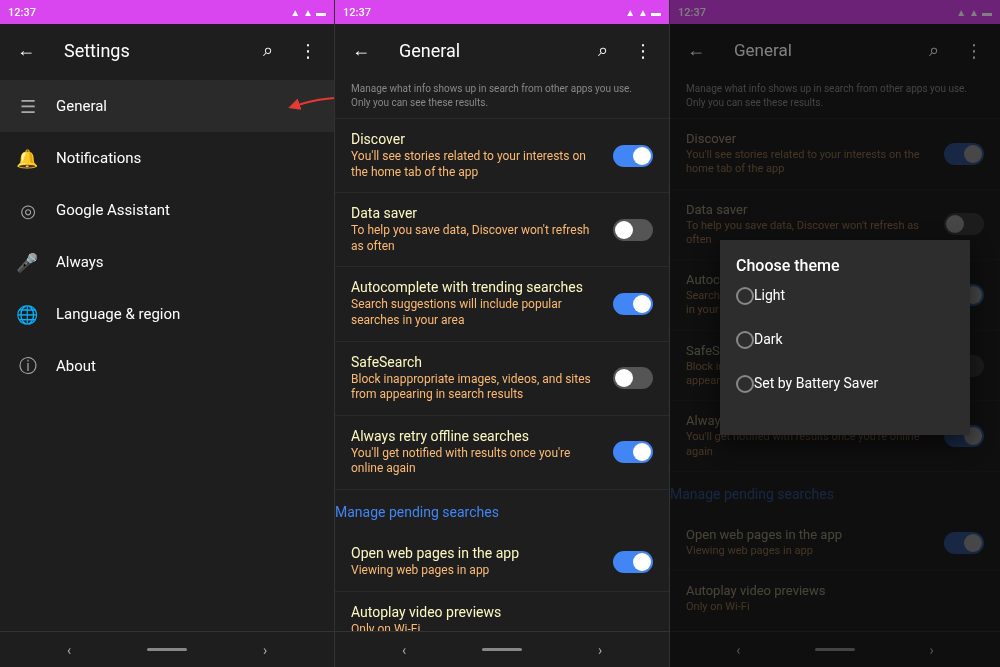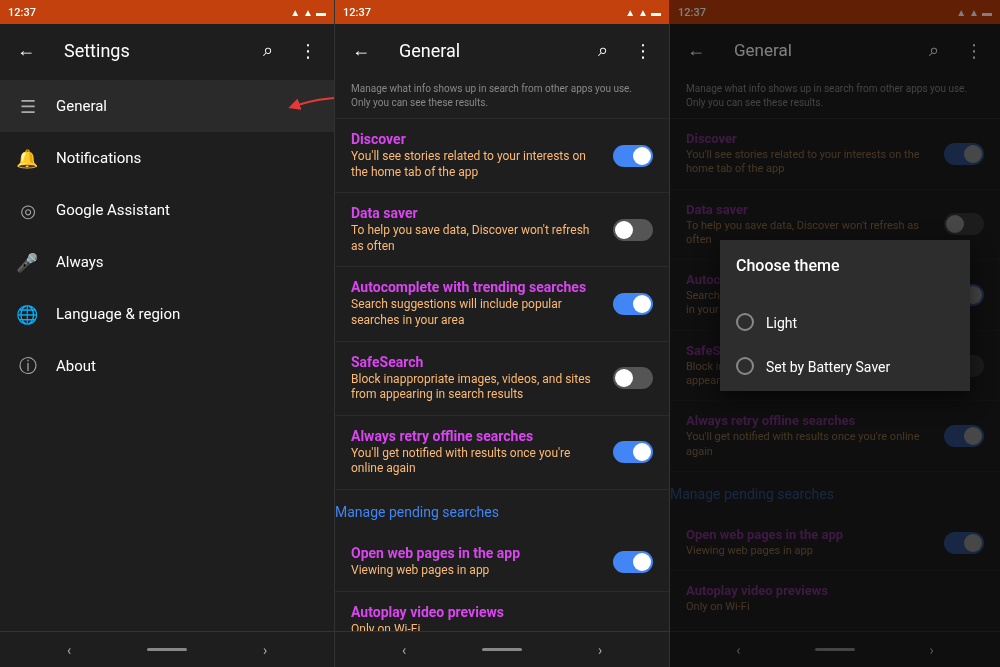--- a/index.html
+++ b/index.html
@@ -38,21 +38,21 @@
       height: 667px;
       background: #1e1e1e;
       display: flex;
       flex-direction: column;
       position: relative;
     }
 
     
     .status-bar {
       height: 24px;
-      background: #c2410c;
+      background: #d946ef;
       display: flex;
       align-items: center;
       justify-content: space-between;
       padding: 2px 8px;
       font-size: 11px;
       color: #fff;
       flex-shrink: 0;
     }
 
     .status-left {
@@ -169,23 +169,23 @@
       cursor: pointer;
       min-height: 52px;
       border-bottom: 1px solid #2a2a2a;
     }
 
     .settings-item-content {
       flex: 1;
     }
 
     .settings-item-title {
-      color: #d946ef;
+      color: #fef9c3;
       font-size: 14px;
-      font-weight: 700;
+      font-weight: 400;
       margin-bottom: 2px;
     }
 
     .settings-item-subtitle {
       color: #fdba74;
       font-size: 12px;
       line-height: 1.3;
     }
 
     .settings-item-control {
@@ -298,24 +298,23 @@
     .dialog-title {
       color: #fff;
       font-size: 16px;
       font-weight: 500;
       padding: 0 16px 12px 16px;
     }
 
     .dialog-option {
       height: 44px;
       display: flex;
-      align-items: flex-end;
+      align-items: flex-start;
       padding: 0 16px;
       cursor: pointer;
-      gap: 12px;
     }
 
     .radio-circle {
       width: 18px;
       height: 18px;
       border-radius: 50%;
       border: 2px solid #888;
       display: flex;
       align-items: center;
       justify-content: center;
@@ -684,24 +683,29 @@
 
   <div class="dialog">
     <div class="dialog-title">Choose theme</div>
 
     <div class="dialog-option">
       <div class="radio-circle">
       </div>
       <span class="dialog-option-label">Light</span>
     </div>
 
-
     <div class="dialog-option">
       <div class="radio-circle">
       </div>
+      <span class="dialog-option-label">Dark</span>
+    </div>
+
+    <div class="dialog-option">
+      <div class="radio-circle">
+      </div>
       <span class="dialog-option-label">Set by Battery Saver</span>
     </div>
   </div>
 
   <div class="bottom-nav">
     <div class="bottom-nav-btn">
       <span class="bottom-nav-chevron">‹</span>
     </div>
     <div class="bottom-nav-btn">
       <div class="bottom-nav-home"></div>

